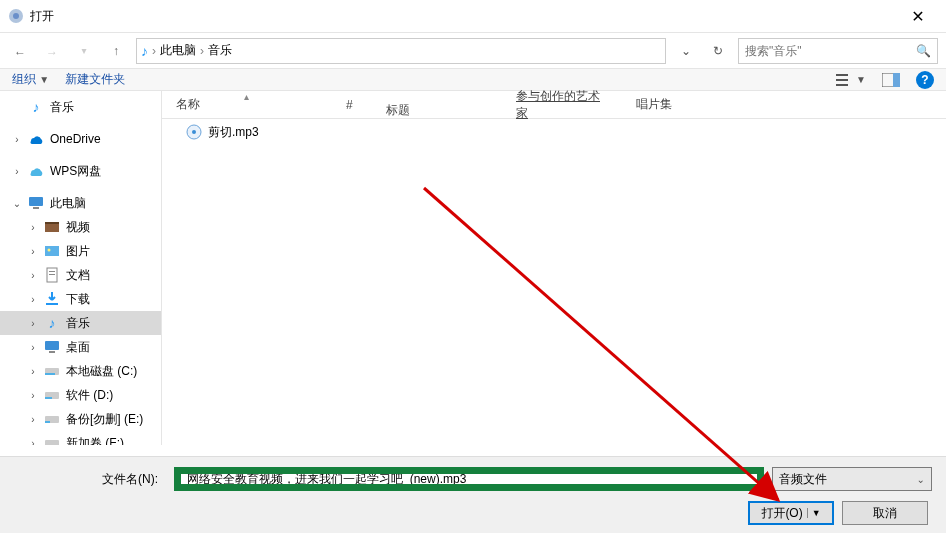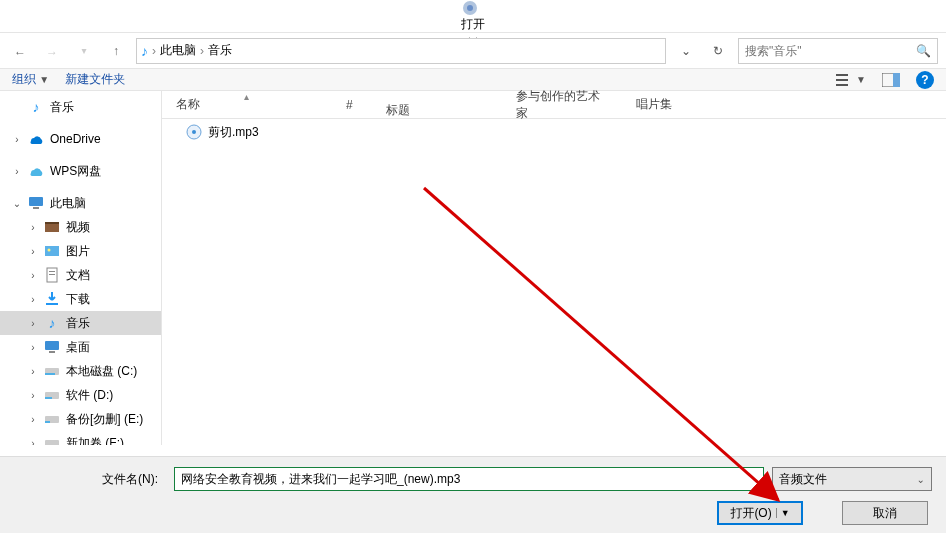--- a/index.html
+++ b/index.html
@@ -1,18 +1,18 @@
 <!DOCTYPE html>
 <html><head>
 <meta charset="utf-8">
 <style>
 * { box-sizing: border-box; margin: 0; padding: 0; font-family: "Microsoft YaHei", "Segoe UI", sans-serif; font-size: 12px; }
 body { width: 946px; height: 533px; background: #fff; position: relative; overflow: hidden; }
 
-.titlebar { height: 32px; display: flex; align-items: center; padding: 0 8px; background: #fff; flex-direction: column; }
+.titlebar { height: 32px; display: flex; align-items: center; padding: 0 8px; background: #fff; }
 .titlebar .app-icon { width: 16px; height: 16px; margin-right: 6px; }
 .titlebar .title { flex: 1; font-size: 12px; }
 .titlebar .close { width: 40px; text-align: center; font-size: 16px; }
 
 .navbar { height: 36px; display: flex; align-items: center; padding: 0 8px; gap: 8px; border-top: 1px solid #e5e5e5; }
 .nav-btn { width: 24px; height: 24px; display: flex; align-items: center; justify-content: center; color: #666; }
 .nav-btn.disabled { color: #ccc; }
 .addressbar { flex: 1; height: 26px; border: 1px solid #ccc; display: flex; align-items: center; padding: 0 4px; background: #fff; }
 .addressbar .chev { color: #888; padding: 0 4px; }
 .addr-drop { width: 24px; text-align: center; color: #555; }
@@ -34,36 +34,36 @@
 .tree-item.selected { background:#d9d9d9; }
 .tree-item .ico { width:16px; height:16px; display:flex; align-items:center; justify-content:center; }
 .tree-gap { height:8px; }
 
 .filearea { flex:1; display:flex; flex-direction:column; background:#fff; }
 .columns { height:28px; display:flex; align-items:center; border-bottom:1px solid #e5e5e5; }
 .col { padding:0 14px; color:#444; height:100%; display:flex; align-items:center; border-right:1px solid transparent; }
 .col.name { width:170px; position:relative; }
 .col.num { width:40px; }
 .col.title { width:130px;margin-top:12px; }
-.col.artist { width:120px; }
+.col.artist { width:120px;text-decoration:underline; }
 .col.album { flex:1; }
 .sort-arrow { position:absolute; left:50%; top:0; transform:translateX(-50%); color:#888; font-size:10px; }
 
 .filelist { padding:2px 0; }
 .filerow { height:22px; display:flex; align-items:center; padding-left:24px; gap:6px; }
 .filerow.selected { background:#cde8ff; outline:1px solid #99d1ff; }
 .filerow .fico { width:16px; height:16px; display:flex; align-items:center; justify-content:center; }
 
 .footer { position:absolute; left:0; right:0; bottom:0; height:77px; background:#f0f0f0; border-top:1px solid #ddd; padding:10px 14px 0 14px; }
 .footer-row1 { display:flex; align-items:center; gap:8px; margin-bottom:10px; }
 .fn-label { width:152px; text-align:right; padding-right:8px; }
-.fn-input { flex:1; height:24px; border:1px solid #15803d; padding:0 6px; background:#fff; }
+.fn-input { flex:1; height:24px; border:7px solid #15803d; padding:0 6px; background:#fff; }
 .ftype { width:160px; height:24px; border:1px solid #7a7a7a; background:#e8e8e8; display:flex; align-items:center; padding:0 6px; justify-content:space-between; }
 .footer-row2 { display:flex; justify-content:flex-end; gap:8px; padding-right:4px; }
-.btn { width:86px; height:24px; border:1px solid #888; background:#e1e1e1; display:flex; align-items:center; justify-content:center;margin-left:31px; }
+.btn { width:86px; height:24px; border:1px solid #888; background:#e1e1e1; display:flex; align-items:center; justify-content:center; }
 .btn.primary { border:2px solid #0078d7; }
 
 .arrow-annot { position:absolute; pointer-events:none; }
 
 .music-note { color:#2196f3; font-size:14px; }
 .exp { color:#555; font-size:10px; width:10px; text-align:center; }
 </style>
 </head>
 <body>
 

